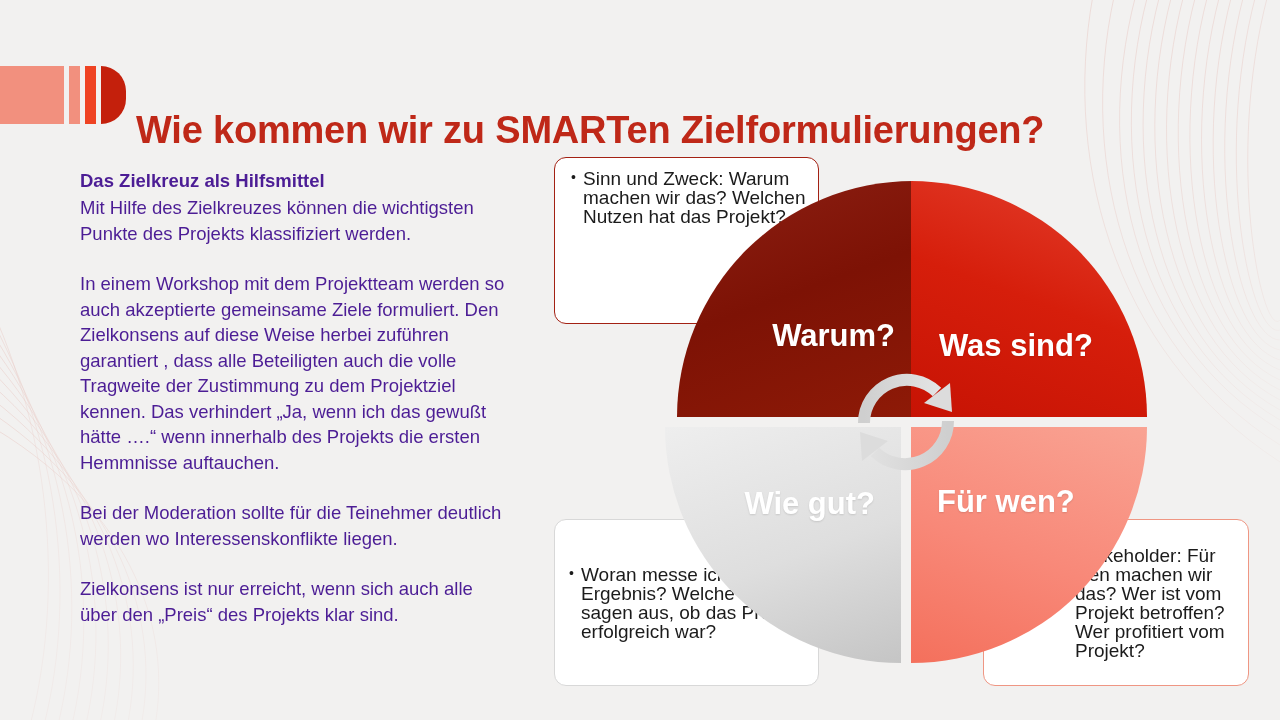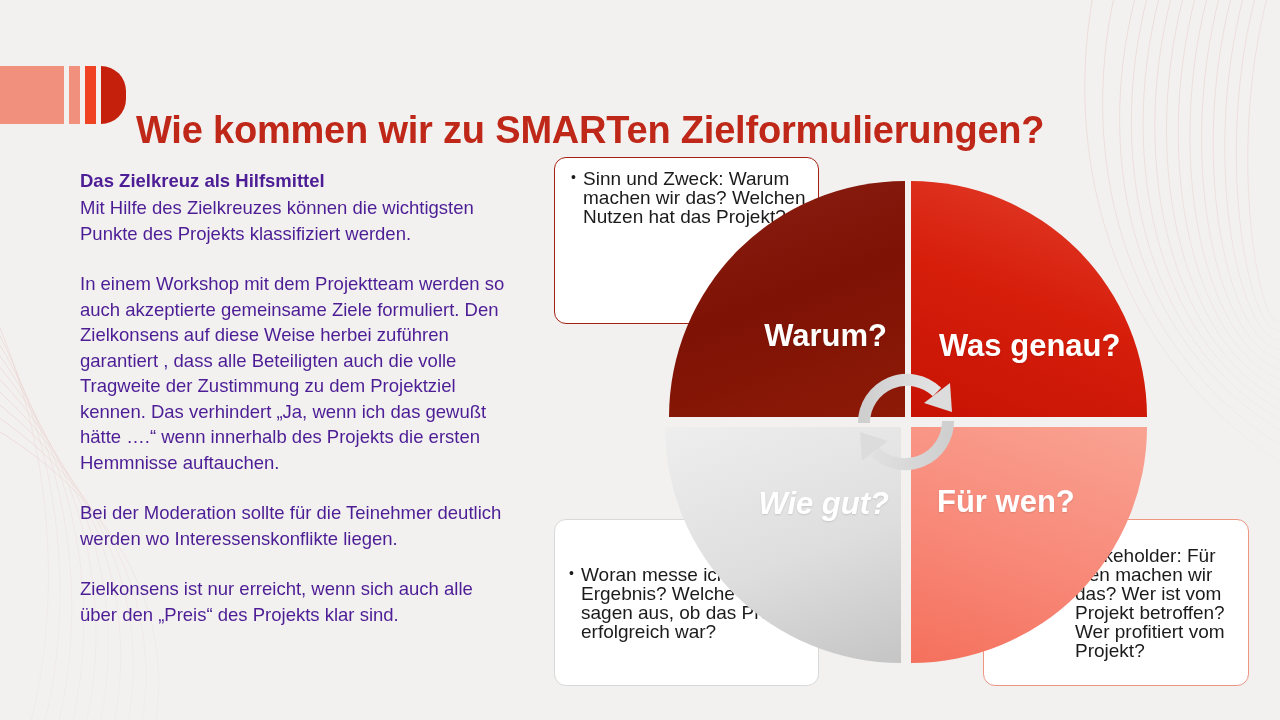--- a/index.html
+++ b/index.html
@@ -89,21 +89,21 @@
     width: 482px;
     height: 482px;
   }
   .quad {
     position: absolute;
     width: 236px;
     height: 236px;
     overflow: hidden;
   }
   .quad-tl {
-    left: 4px; top: 0;
+    left: 12px; top: 0;
     border-top-left-radius: 236px;
     background: linear-gradient(160deg, #8d2014 0%, #7d1205 48%, #8e1a07 100%);
   }
   .quad-tr {
     right: 0; top: 0;
     border-top-right-radius: 236px;
     background: linear-gradient(200deg, #e4402e 0%, #d61e0b 50%, #c71304 100%);
   }
   .quad-bl {
     left: 0; bottom: 0;
@@ -118,21 +118,21 @@
   .quad-label {
     position: absolute;
     color: #ffffff;
     font-weight: bold;
     font-size: 31px;
     line-height: 38px;
     text-shadow: 0 1px 2px rgba(0,0,0,0.12);
   }
   .lbl-tl { right: 18px; bottom: 62px; text-align: right; }
   .lbl-tr { left: 28px;  bottom: 52px; text-align: left;  }
-  .lbl-bl { right: 12px; top: 58px;    text-align: center; font-style: italic; }
+  .lbl-bl { right: 26px; top: 58px;    text-align: center; }
   .lbl-br { left: 26px;  top: 56px;    text-align: left;  }
 
   .wheel-arrows {
     position: absolute;
     left: 0; top: 0;
     width: 482px; height: 482px;
     pointer-events: none;
   }
 
   
@@ -282,21 +282,21 @@
     <p>Stakeholder: Für wen machen wir das? Wer ist vom Projekt betroffen? Wer profitiert vom Projekt?</p>
   </div>
 
   <div class="wheel">
 
     <div class="quad quad-tl">
       <div class="quad-label lbl-tl">Warum?</div>
     </div>
 
     <div class="quad quad-tr">
-      <div class="quad-label lbl-tr">Was genau?</div>
+      <div class="quad-label lbl-tr">Was sind?</div>
     </div>
 
     <div class="quad quad-bl">
       <div class="quad-label lbl-bl">Wie gut?</div>
     </div>
 
     <div class="quad quad-br">
       <div class="quad-label lbl-br">Für wen?</div>
     </div>
 

